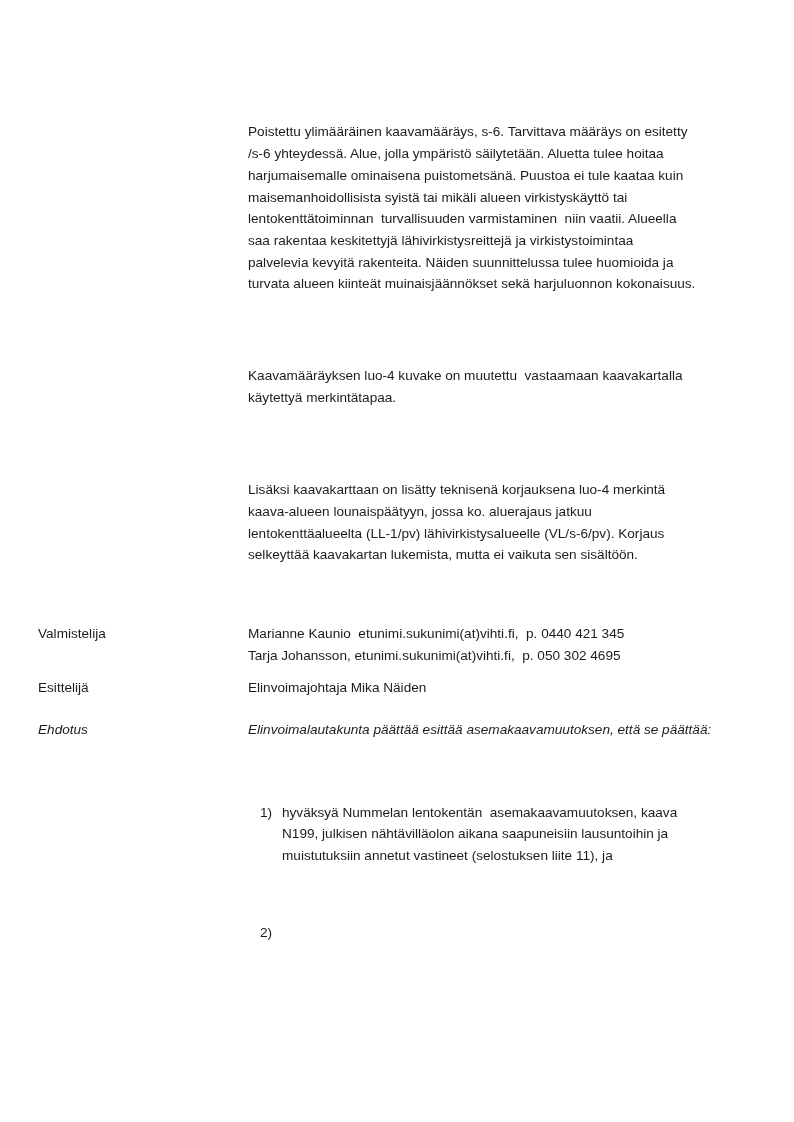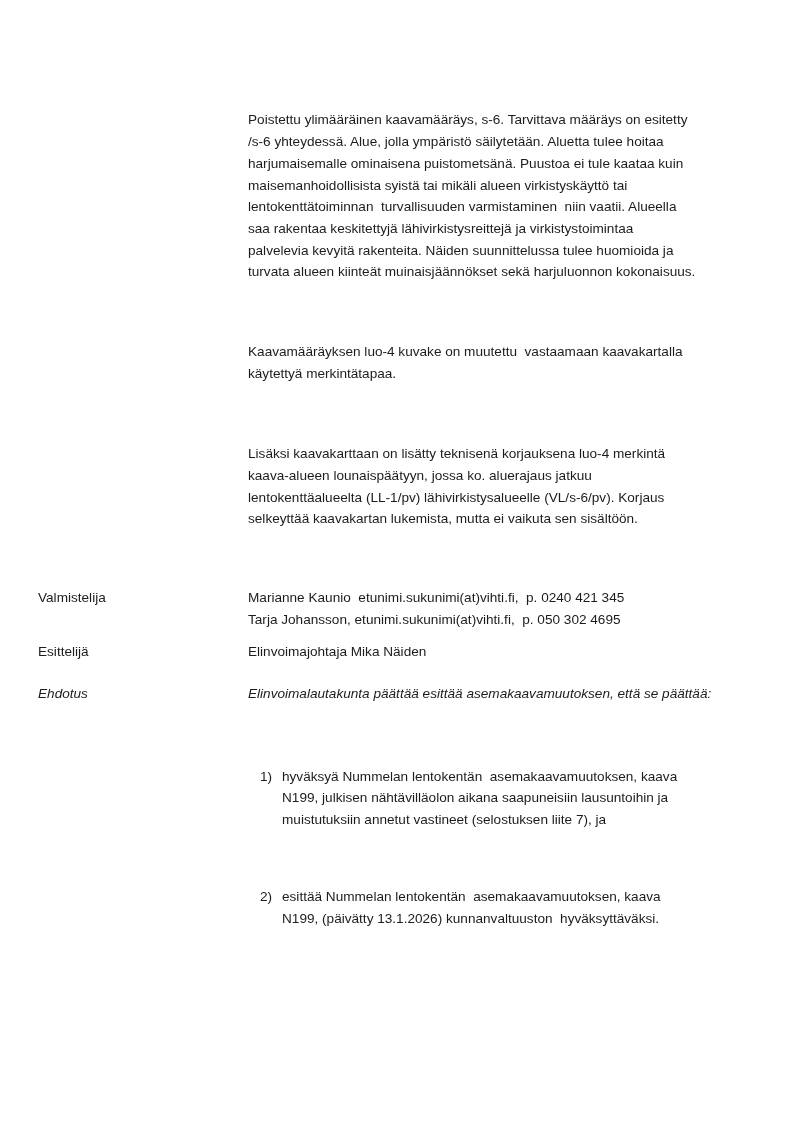--- a/index.html
+++ b/index.html
@@ -29,21 +29,21 @@
     flex: 0 0 248px;
     box-sizing: border-box;
     padding-left: 38px;
     white-space: pre;
   }
   .content-col {
     flex: 1 1 auto;
     white-space: pre;
   }
   .para {
-    margin: 4px 0 11px 0;
+    margin: 16px 0 11px 0;
     white-space: pre;
   }
   .para:last-child {
     margin-bottom: 0;
   }
   .row-valmistelija { margin-top: 14px; }
   .row-esittelija  { margin-top: 10px; }
   .row-ehdotus     { margin-top: 20px; font-style: italic; }
   .row-list        { margin-top: 18px; }
   .list-item {
@@ -83,45 +83,43 @@
 käytettyä merkintätapaa.</p>
         <p class="para">Lisäksi kaavakarttaan on lisätty teknisenä korjauksena luo-4 merkintä
 kaava-alueen lounaispäätyyn, jossa ko. aluerajaus jatkuu
 lentokenttäalueelta (LL-1/pv) lähivirkistysalueelle (VL/s-6/pv). Korjaus
 selkeyttää kaavakartan lukemista, mutta ei vaikuta sen sisältöön.</p>
       </div>
     </section>
 
     <section class="row row-valmistelija">
       <div class="label-col">Valmistelija</div>
-      <div class="content-col">Marianne Kaunio  etunimi.sukunimi(at)vihti.fi,  p. 0240 421 345
+      <div class="content-col">Marianne Kaunio  etunimi.sukunimi(at)vihti.fi,  p. 0440 421 345
 Tarja Johansson, etunimi.sukunimi(at)vihti.fi,  p. 050 302 4695</div>
     </section>
 
     <section class="row row-esittelija">
       <div class="label-col">Esittelijä</div>
       <div class="content-col">Elinvoimajohtaja Mika Näiden</div>
     </section>
 
     <section class="row row-ehdotus">
       <div class="label-col">Ehdotus</div>
       <div class="content-col">Elinvoimalautakunta päättää esittää asemakaavamuutoksen, että se päättää:</div>
     </section>
 
     <section class="row row-list">
       <div class="label-col"></div>
       <div class="content-col">
         <div class="list-item">
           <span class="list-num">1)</span>
           <span class="list-text">hyväksyä Nummelan lentokentän  asemakaavamuutoksen, kaava
 N199, julkisen nähtävilläolon aikana saapuneisiin lausuntoihin ja
-muistutuksiin annetut vastineet (selostuksen liite 7), ja</span>
+muistutuksiin annetut vastineet (selostuksen liite 11), ja</span>
         </div>
         <div class="list-item">
           <span class="list-num">2)</span>
-          <span class="list-text">esittää Nummelan lentokentän  asemakaavamuutoksen, kaava
-N199, (päivätty 13.1.2026) kunnanvaltuuston  hyväksyttäväksi.</span>
         </div>
       </div>
     </section>
 
   </div>
 </div>
 
 </body></html>

